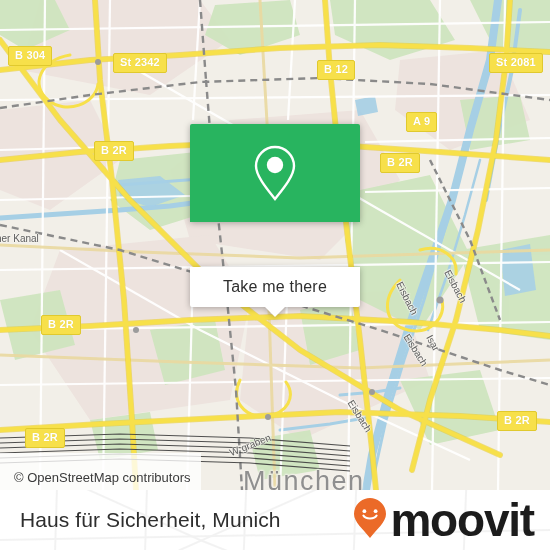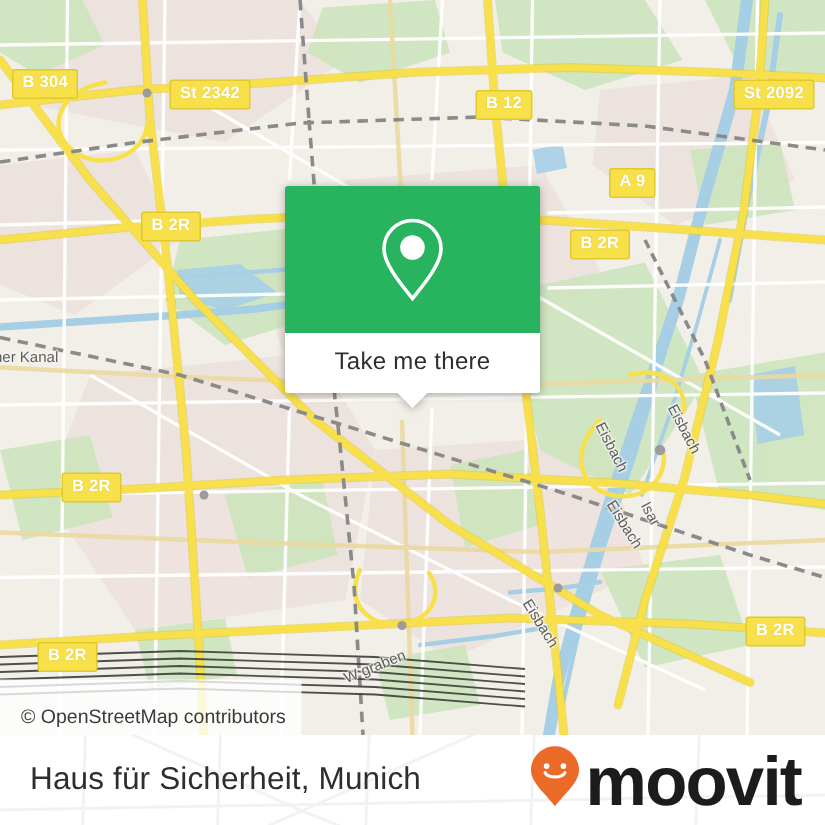--- a/index.html
+++ b/index.html
@@ -98,20 +98,21 @@
     align-items: center;
     justify-content: center;
   }
   #popup-foot {
     height: 40px;
     background: #ffffff;
     border-radius: 0 0 2px 2px;
     display: flex;
     align-items: center;
     justify-content: center;
+    margin-top: 45px;
   }
   #popup-foot-label {
     color: #2f2f2f;
     font-size: 16px;
     letter-spacing: .2px;
   }
   #popup-tail {
     position: absolute;
     left: 50%;
     bottom: -10px;
@@ -299,36 +300,37 @@
         <circle cx="440" cy="300" r="3.5"></circle>
         <circle cx="372" cy="392" r="3"></circle>
         <circle cx="136" cy="330" r="3"></circle>
         <circle cx="268" cy="417" r="3"></circle>
       </g>
     </svg>
 
     <div class="shield" style="left:8px;  top:46px;">B 304</div>
     <div class="shield" style="left:113px;top:53px;">St 2342</div>
     <div class="shield" style="left:317px;top:60px;">B 12</div>
-    <div class="shield" style="left:489px;top:53px;">St 2092</div>
+    <div class="shield" style="left:489px;top:53px;">St 2081</div>
     <div class="shield" style="left:406px;top:88px;margin-top:24px;">A 9</div>
     <div class="shield" style="left:94px; top:141px;">B 2R</div>
     <div class="shield" style="left:380px;top:153px;">B 2R</div>
     <div class="shield" style="left:41px; top:315px;">B 2R</div>
     <div class="shield" style="left:25px; top:428px;">B 2R</div>
     <div class="shield" style="left:497px;top:411px;">B 2R</div>
 
     <div class="maplabel" style="left:-4px; top:233px;">her Kanal</div>
     <div class="maplabel" style="left:452px;top:268px; transform:rotate(62deg); transform-origin:left top;">Eisbach</div>
     <div class="maplabel" style="left:404px;top:280px; transform:rotate(63deg); transform-origin:left top;">Eisbach</div>
     <div class="maplabel" style="left:411px;top:332px; transform:rotate(58deg); transform-origin:left top;">Eisbach</div>
     <div class="maplabel" style="left:434px;top:333px; transform:rotate(62deg); transform-origin:left top;">Isar</div>
     <div class="maplabel" style="left:355px;top:398px; transform:rotate(58deg); transform-origin:left top;">Eisbach</div>
     <div class="maplabel" style="left:228px;top:448px; transform:rotate(-22deg); transform-origin:left top;">W           graben</div>
 
+    <div class="citylabel" style="left:243px; top:466px;">München</div>
 
     <div id="attribution">© OpenStreetMap contributors</div>
 
     <div id="popup">
       <div id="popup-head">
         <span>
           <svg width="46" height="60" viewBox="0 0 46 60" aria-hidden="true">
             <path d="M23 4 C12.5 4 4 12.5 4 23 C4 33 15 46 23 56 C31 46 42 33 42 23 C42 12.5 33.5 4 23 4 Z" fill="none" stroke="#ffffff" stroke-width="2.4"></path>
             <circle cx="23" cy="22" r="8.2" fill="#ffffff"></circle>
           </svg>

